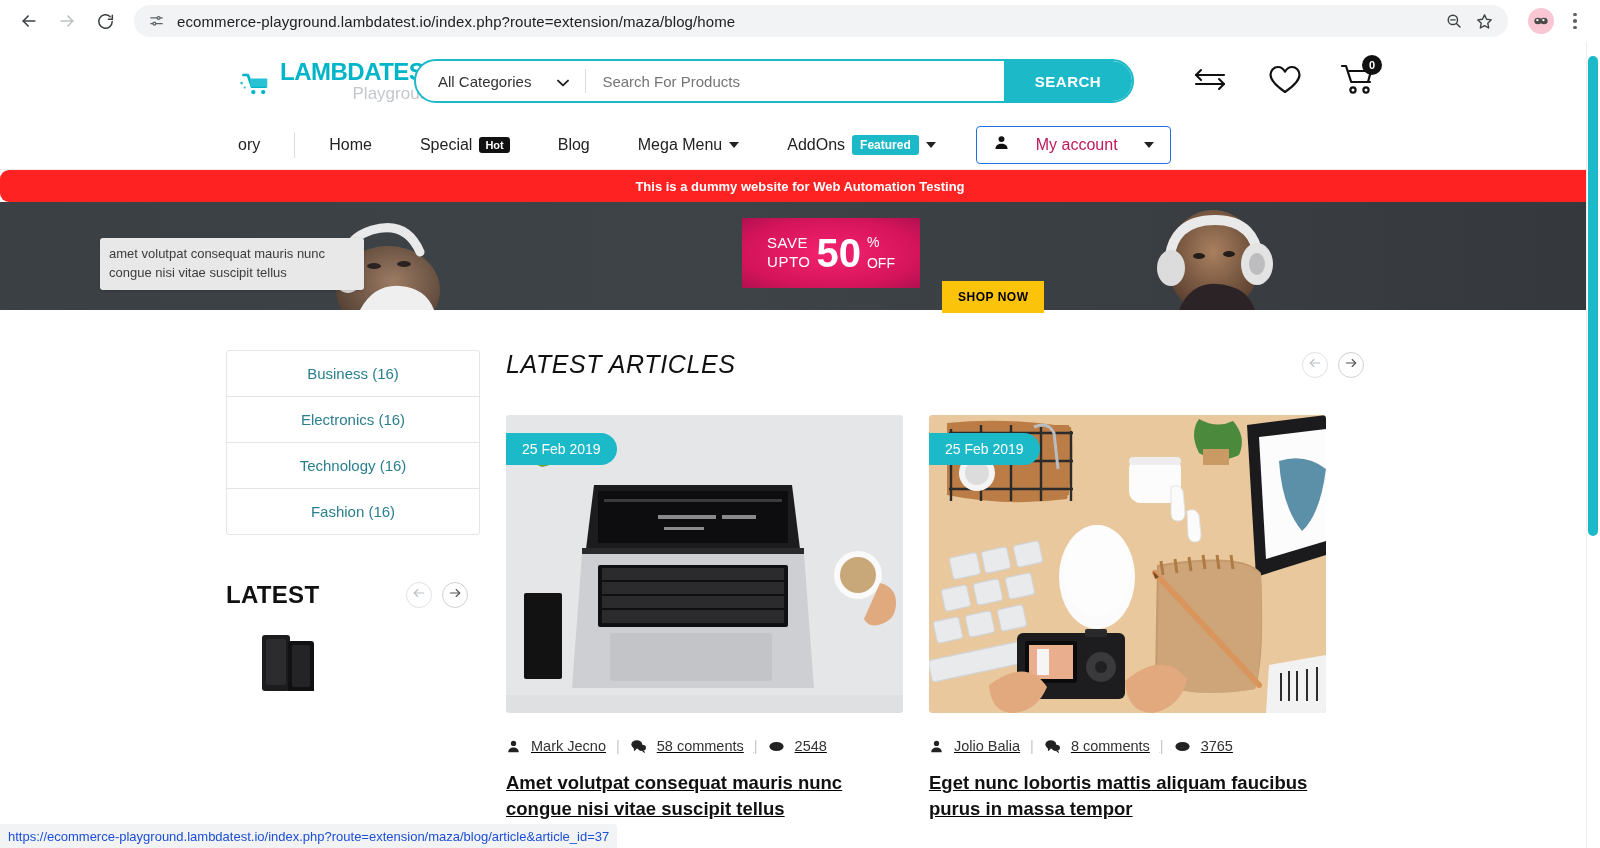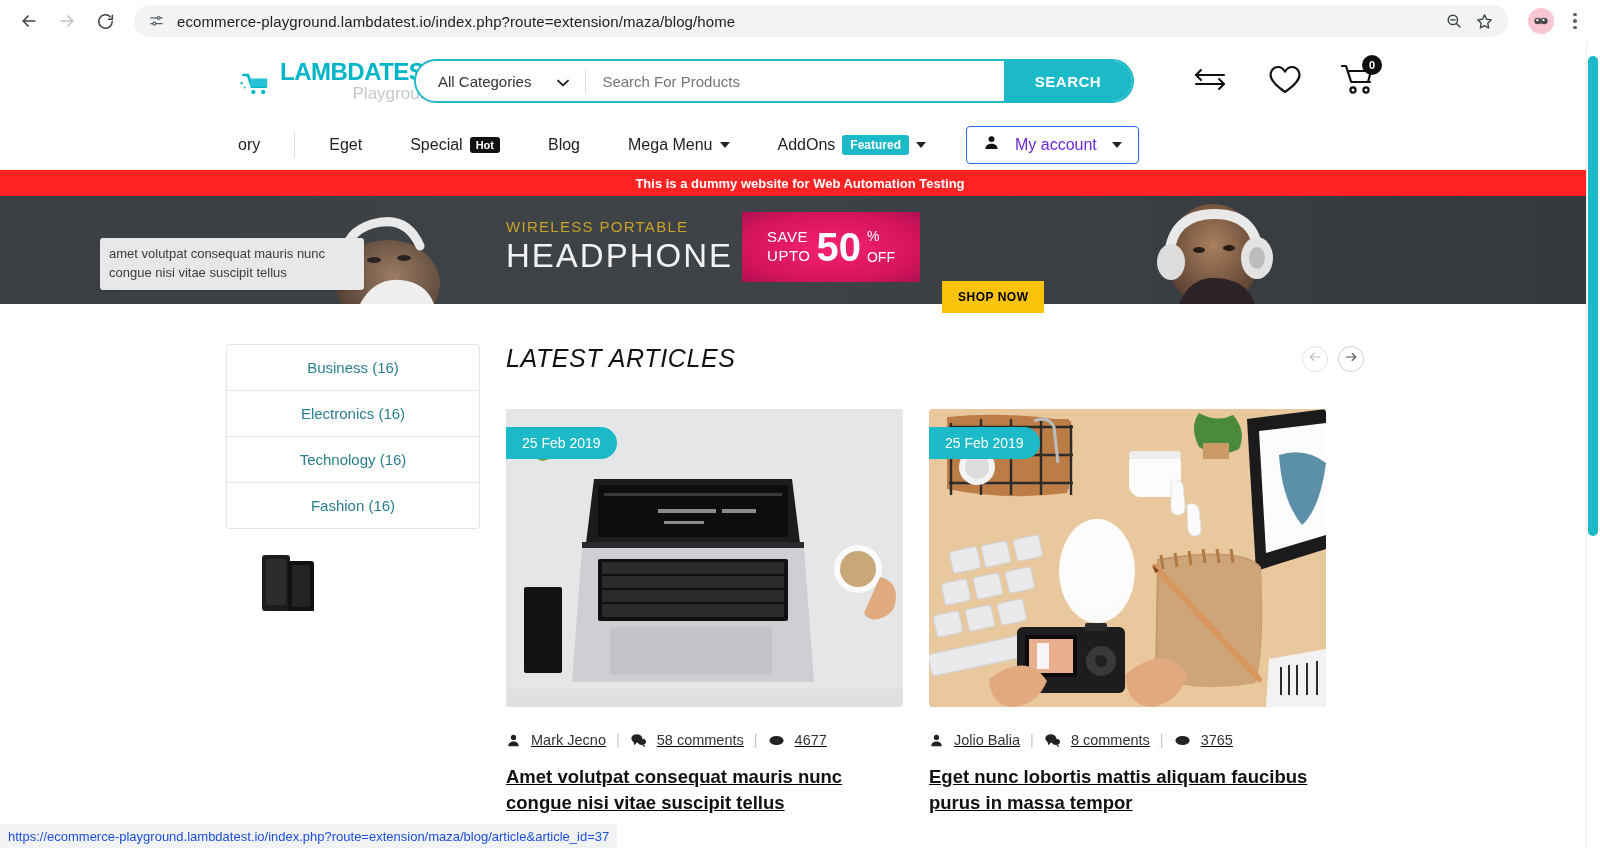--- a/index.html
+++ b/index.html
@@ -76,33 +76,33 @@
         gap:7px; white-space:nowrap; }
   .nv.first { padding-left:0; }
   .navdiv { width:1px; height:26px; background:#dadde0; margin:0 10px; }
   .badge-hot { background:#111; color:#fff; font-size:11px; font-weight:bold;
                padding:2px 6px; border-radius:3px; }
   .badge-feat { background:#1cb9c8; color:#fff; font-size:12px; font-weight:bold;
                 padding:3px 8px; border-radius:3px; }
   .caret { width:0; height:0; border-left:5px solid transparent;
            border-right:5px solid transparent; border-top:6px solid #222; }
   .account-btn { border:1px solid #1f6fe5; border-radius:4px; height:38px;
-                 display:flex; align-items:center; gap:15px; padding:17px 16px;
-                 font-size:16px; color:#6d28d9; margin-left:16px; }
+                 display:flex; align-items:center; gap:26px; padding:17px 16px;
+                 font-size:16px; color:#be185d; margin-left:16px; }
 
   
   .tooltip { position:absolute; left:100px; top:118px; width:264px;
              background:#e8e8e8; color:#3c3c3c; font-size:13px; line-height:1.45;
              padding:7px 9px; border-radius:3px; z-index:50;
              box-shadow:0 1px 3px rgba(0,0,0,.15); }
 
   
-  .redstrip { height:26px; background:#f22; color:#fff; font-size:13px;
+  .redstrip { height:32px; background:#f22; color:#fff; font-size:13px;
               font-weight:bold; display:flex; align-items:center;
-              justify-content:center; }
+              justify-content:center;border-radius:9px; }
 
   
   .hero { height:108px; background:#343a3f; position:relative; overflow:hidden;
           display:flex; align-items:center; }
   .hero-bg { position:absolute; inset:0;
              background:linear-gradient(90deg,#3b4045 0%,#3e4348 45%,#35393e 100%); }
   .model { position:absolute; bottom:0; width:210px; height:108px; }
   .model.left { left:268px; }
   .model.right { right:295px; }
   .hero-txt { position:absolute; left:506px; top:22px; }
@@ -306,21 +306,21 @@
   </div>
 
   <div class="mainnav">
     <div class="inner">
       <div class="nv first">
         <span>ory</span>
       </div>
       <div class="navdiv"></div>
 
       <div class="nv">
-        <span>Eget</span>
+        <span>Home</span>
       </div>
 
       <div class="nv">
         <span>Special</span>
         <span class="badge-hot">Hot</span>
       </div>
 
       <div class="nv">
         <span>Blog</span>
       </div>
@@ -367,24 +367,20 @@
         <ellipse cx="120" cy="88" rx="52" ry="44" fill="url(#sk1)"></ellipse>
         <path d="M78 72 q-6-34 26-44 34-10 48 22" fill="none" stroke="#e9e9ea" stroke-width="9" stroke-linecap="round"></path>
         <ellipse cx="80" cy="72" rx="15" ry="19" fill="#dcdcdd"></ellipse>
         <ellipse cx="80" cy="72" rx="8" ry="11" fill="#b9b9bb"></ellipse>
         <path d="M92 108 q14-26 40-24 26 2 34 24z" fill="#efefef"></path>
         <ellipse cx="106" cy="64" rx="7" ry="3" fill="#2a2220"></ellipse>
         <ellipse cx="136" cy="62" rx="7" ry="3" fill="#2a2220"></ellipse>
       </svg>
     </div>
 
-    <div class="hero-txt">
-      <div class="h1">WIRELESS PORTABLE</div>
-      <div class="h2">HEADPHONE</div>
-    </div>
 
     <div class="saveblock">
       <div class="sb-l">
         <div>SAVE</div>
         <div>UPTO</div>
       </div>
       <div class="sb-50">50</div>
       <div class="sb-r">
         <div>%</div>
         <div>OFF</div>
@@ -415,20 +411,41 @@
   <div class="content">
 
     <div class="sidebar">
       <div class="catbox">
         <a>Business (16)</a>
         <a>Electronics (16)</a>
         <a>Technology (16)</a>
         <a>Fashion (16)</a>
       </div>
 
+      <div class="latest-head">
+        <h3>LATEST</h3>
+        <div class="arrows">
+          <div class="arw dim">
+            <span>
+              <svg width="14" height="14" viewBox="0 0 24 24" fill="none" stroke="currentColor" stroke-width="2" stroke-linecap="round" stroke-linejoin="round">
+                  <path d="M20 12H4"></path>
+                  <path d="M10 6l-6 6 6 6"></path>
+                </svg>
+            </span>
+          </div>
+          <div class="arw">
+            <span>
+              <svg width="14" height="14" viewBox="0 0 24 24" fill="none" stroke="currentColor" stroke-width="2" stroke-linecap="round" stroke-linejoin="round">
+                  <path d="M4 12h16"></path>
+                  <path d="M14 6l6 6-6 6"></path>
+                </svg>
+            </span>
+          </div>
+        </div>
+      </div>
 
 
       <div class="prod prod2">
         <div class="prod-img">
           <svg width="120" height="60" viewBox="0 0 120 60">
             <rect x="36" y="4" width="28" height="56" rx="3" fill="#1c1c1e"></rect>
             <rect x="40" y="8" width="20" height="46" rx="2" fill="#2c2c2e"></rect>
             <rect x="62" y="10" width="26" height="52" rx="3" fill="#111113"></rect>
             <rect x="66" y="14" width="18" height="42" rx="2" fill="#242426"></rect>
           </svg>
@@ -518,21 +535,21 @@
             </span>
             <span>58 comments</span>
             <span class="sep">|</span>
             <span class="ic">
               <svg width="17" height="15" viewBox="0 0 24 18" fill="none" stroke="#222" stroke-width="1.9">
                   <ellipse cx="12" cy="9" rx="10" ry="6.5" fill="#222" stroke="none"></ellipse>
                   <circle cx="12" cy="9" r="3.2" fill="#fff"></circle>
                   <circle cx="12" cy="9" r="1.6" fill="#222"></circle>
                 </svg>
             </span>
-            <span>4677</span>
+            <span>2548</span>
           </div>
           <h4>Amet volutpat consequat mauris nunc congue nisi vitae suscipit tellus</h4>
         </div>
 
         <div class="card">
           <div class="card-img ph-desk">
             <svg width="397" height="298" viewBox="0 0 397 298">
               <rect width="397" height="298" fill="#e8c89c"></rect>
               <path d="M20 10h120v70H20z" fill="#b5763f" opacity=".9"></path>
               <path d="M18 8 q60-6 124 4 4 40-4 72-60 8-120-4z" fill="#bb7c45"></path>

